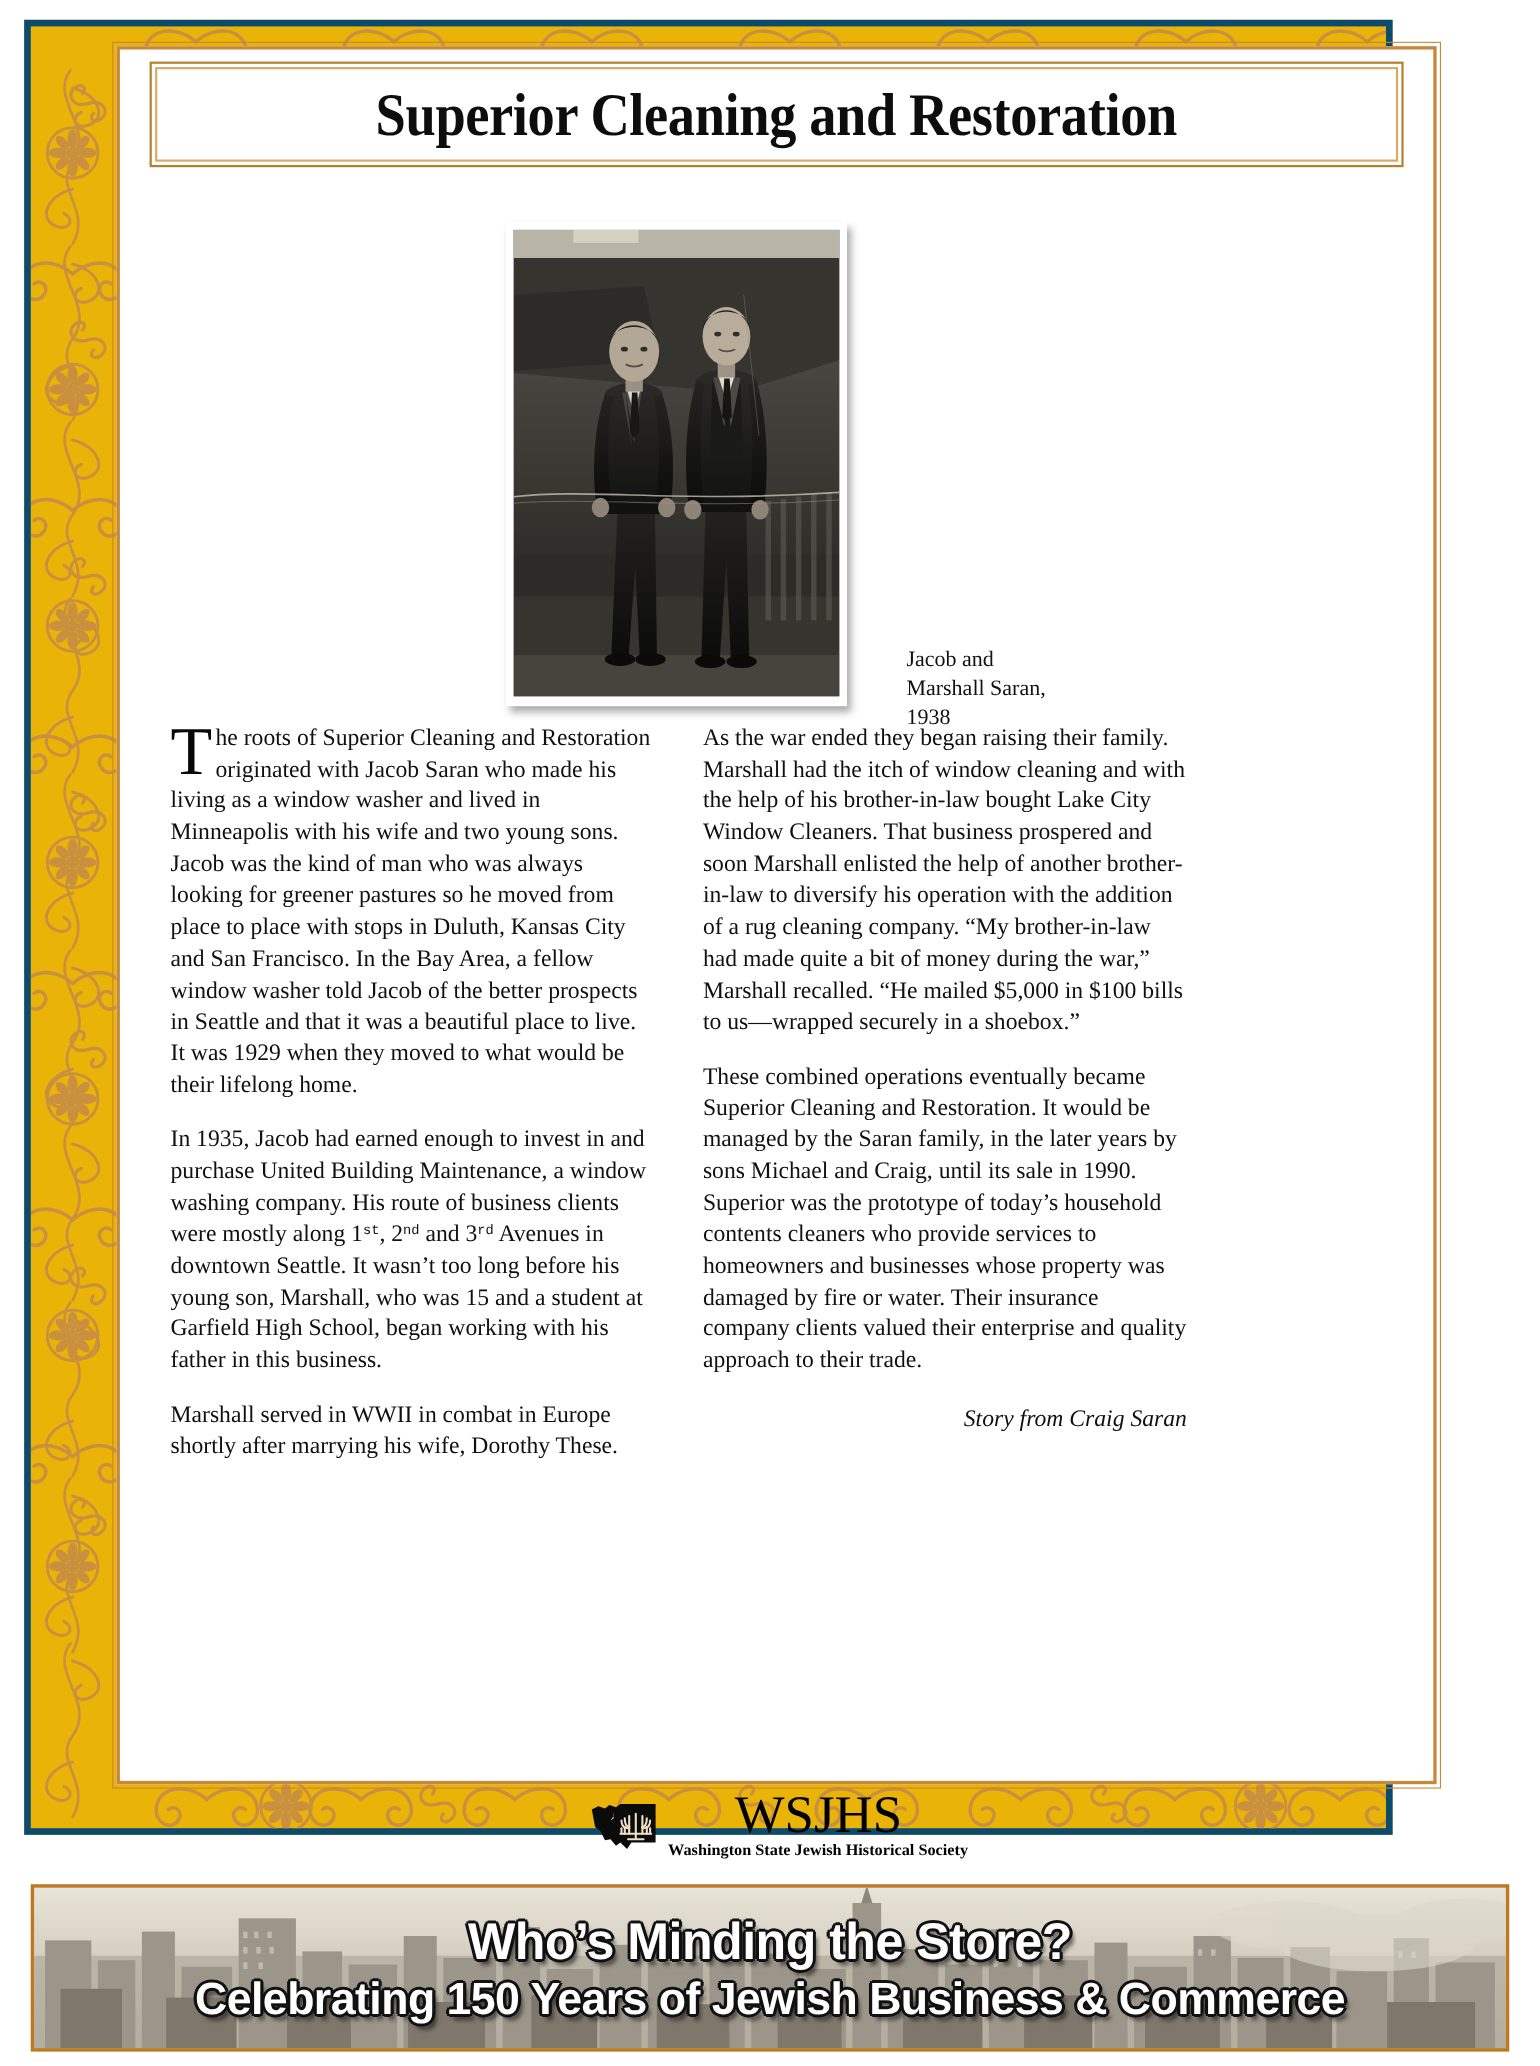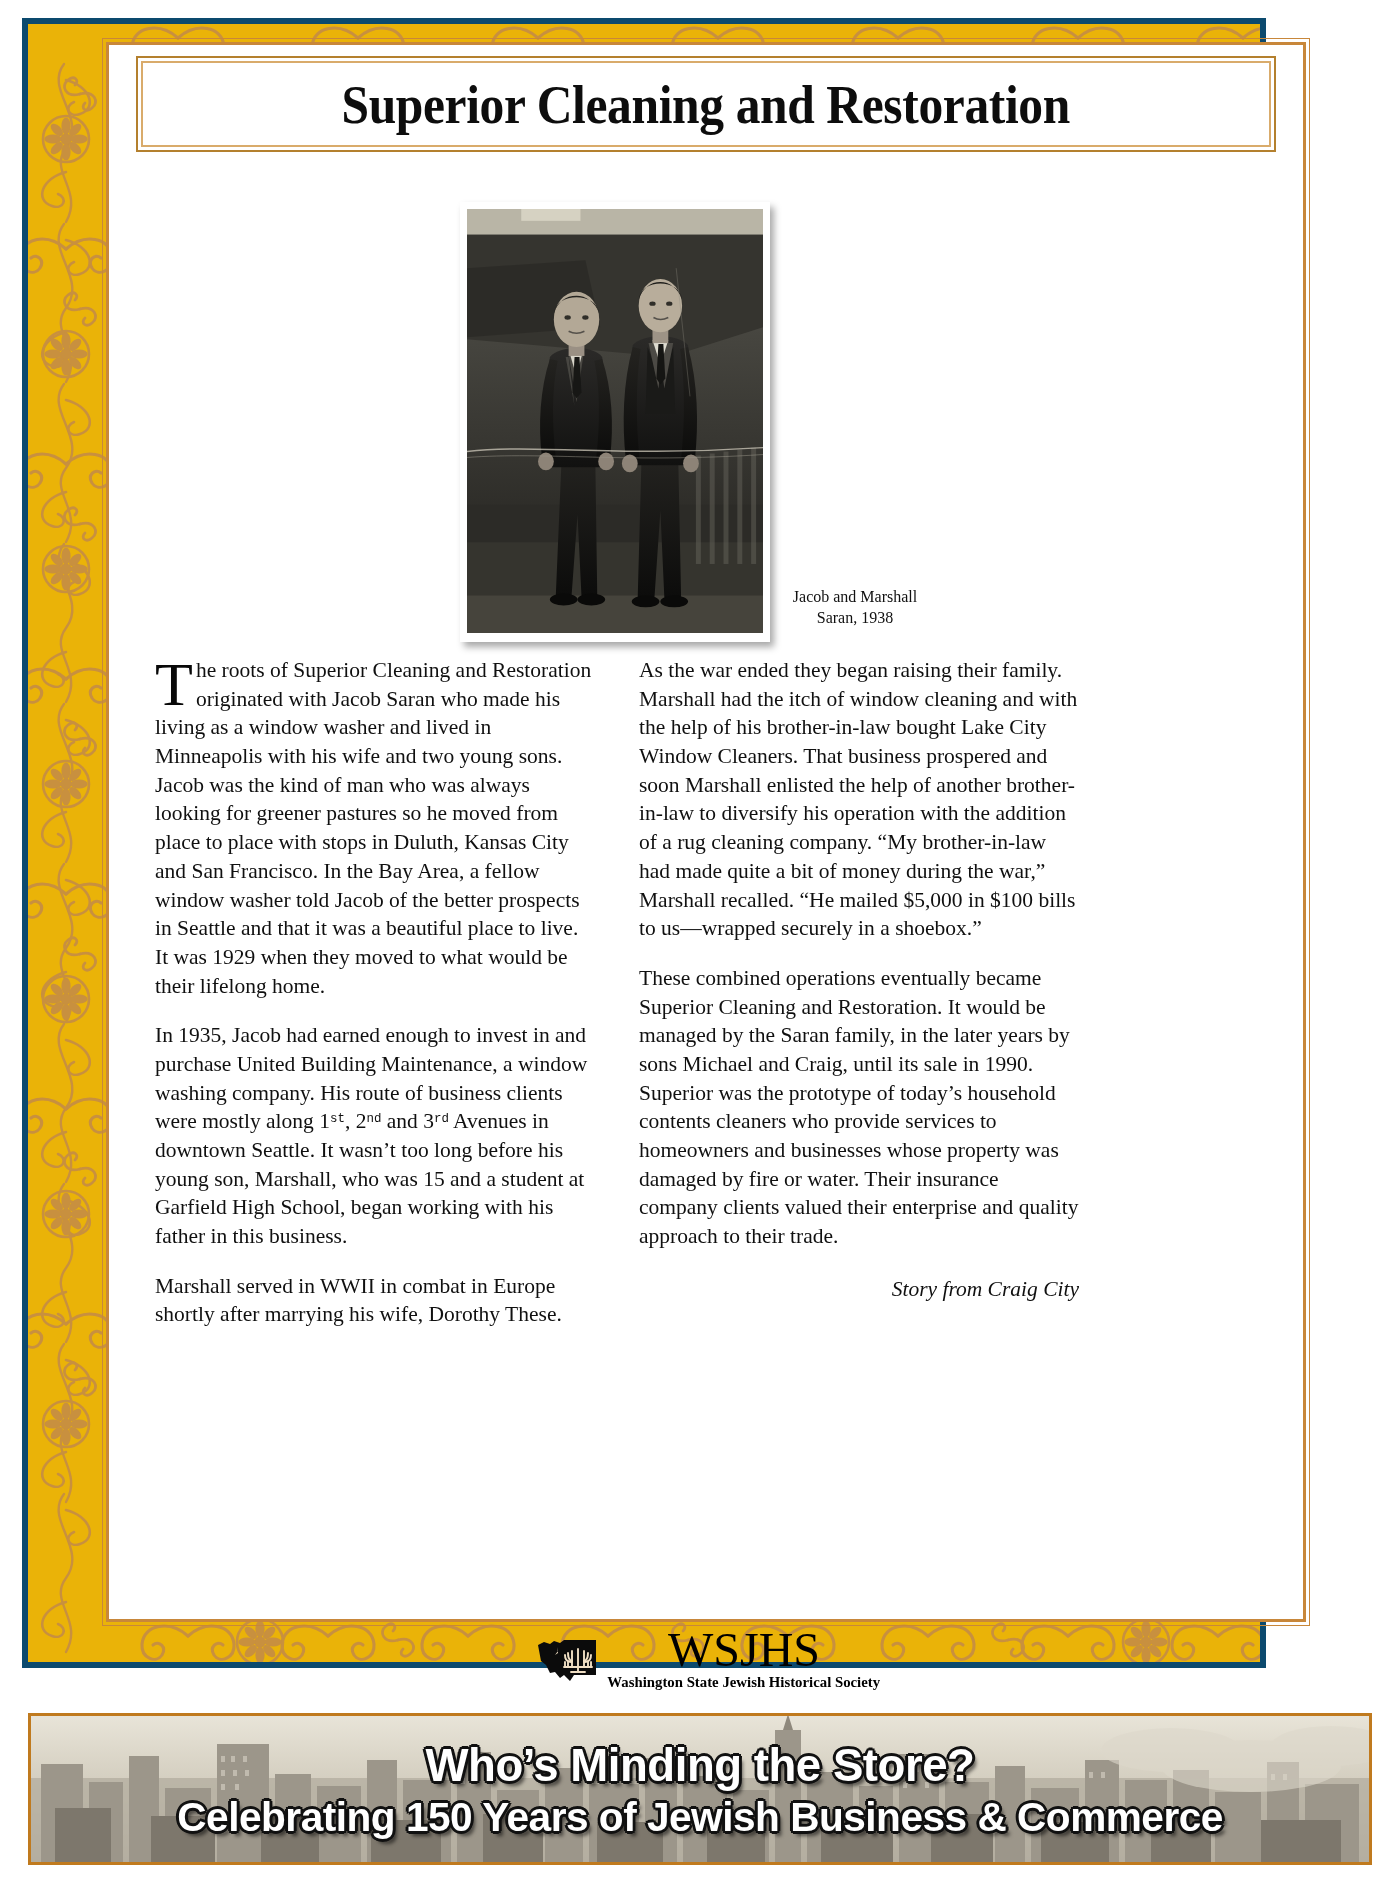--- a/index.html
+++ b/index.html
@@ -87,27 +87,26 @@
   .photo {
     position: relative;
     width: 100%; height: 100%;
     overflow: hidden;
     background: #1a1a1a;
   }
   .photo svg { display: block; width: 100%; height: 100%; }
 
   .photo-caption {
     position: absolute;
-    left: 752px; top: 562px;
+    left: 796px; top: 562px;
     width: 150px;
-    font-size: 16px;
+    font-size: 20px;
     line-height: 1.33;
     color: #111111;
     z-index: 5;
-    text-align: center;
   }
 
   
   .columns {
     position: absolute;
     left: 127px; top: 632px;
     width: 1125px;
     display: flex;
     gap: 44px;
     z-index: 4;
@@ -475,21 +474,21 @@
         <p class="dropcap-para"><span class="dropcap">T</span><span>he roots of Superior Cleaning and Restoration originated with Jacob Saran who made his living as a window washer and lived in Minneapolis with his wife and two young sons. Jacob was the kind of man who was always looking for greener pastures so he moved from place to place with stops in Duluth, Kansas City and San Francisco. In the Bay Area, a fellow window washer told Jacob of the better prospects in Seattle and that it was a beautiful place to live. It was 1929 when they moved to what would be their lifelong home.</span></p>
 
         <p><span>In 1935, Jacob had earned enough to invest in and purchase United Building Maintenance, a window washing company. His route of business clients were mostly along 1</span><sup>st</sup><span>, 2</span><sup>nd</sup><span> and 3</span><sup>rd</sup><span> Avenues in downtown Seattle. It wasn’t too long before his young son, Marshall, who was 15 and a student at Garfield High School, began working with his father in this business.</span></p>
 
         <p>Marshall served in WWII in combat in Europe shortly after marrying his wife, Dorothy These.</p>
       </div>
 
       <div class="col">
         <p>As the war ended they began raising their family. Marshall had the itch of window cleaning and with the help of his brother-in-law bought Lake City Window Cleaners. That business prospered and soon Marshall enlisted the help of another brother-in-law to diversify his operation with the addition of a rug cleaning company.  “My brother-in-law had made quite a bit of money during the war,” Marshall recalled.  “He mailed $5,000 in $100 bills to us—wrapped securely in a shoebox.”</p>
         <p>These combined operations eventually became Superior Cleaning and Restoration.  It would be managed by the Saran family, in the later years by sons Michael and Craig, until its sale in 1990. Superior was the prototype of today’s household contents cleaners who provide services to homeowners and businesses whose property was damaged by fire or water. Their insurance company clients valued their enterprise and quality approach to their trade.</p>
-        <div class="byline">Story from Craig City</div>
+        <div class="byline">Story from Craig Saran</div>
       </div>
     </div>
 
     <div class="logo-bar">
       <svg class="logo-mark" width="66" height="54" viewBox="0 0 66 54" xmlns="http://www.w3.org/2000/svg">
         <path d="M4 14 L10 11 L16 13 L20 10 L26 12 L30 9 L62 9 L62 44 L40 44 L36 50 L30 44 L26 47 L21 41 L16 42 L12 34 L7 30 Z" fill="#0b0b0b"></path>
         <path d="M22 12 L24 20 L21 24 L24 22 L23 16 Z" fill="#f0dfc4"></path>
         <g stroke="#f0dfc4" stroke-width="1.9" fill="none" stroke-linecap="round">
           <line x1="44" y1="18" x2="44" y2="36"></line>
           <path d="M38 20 L38 30 M50 20 L50 30"></path>

